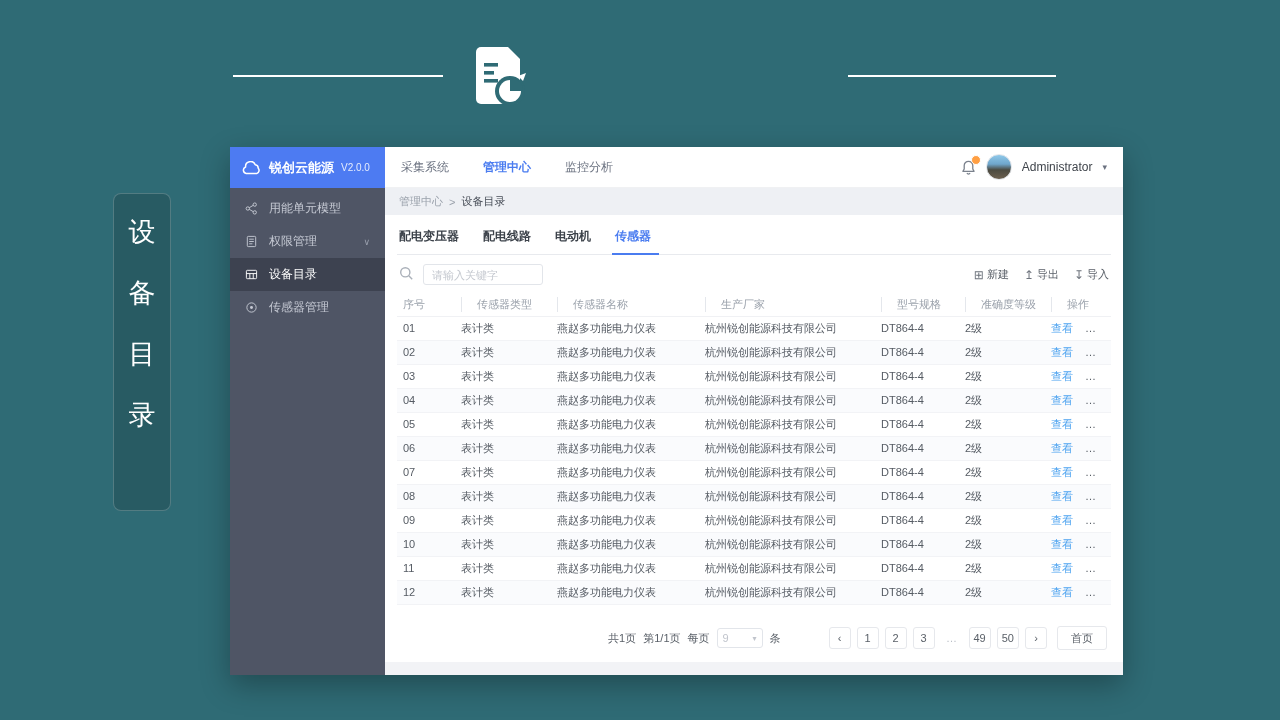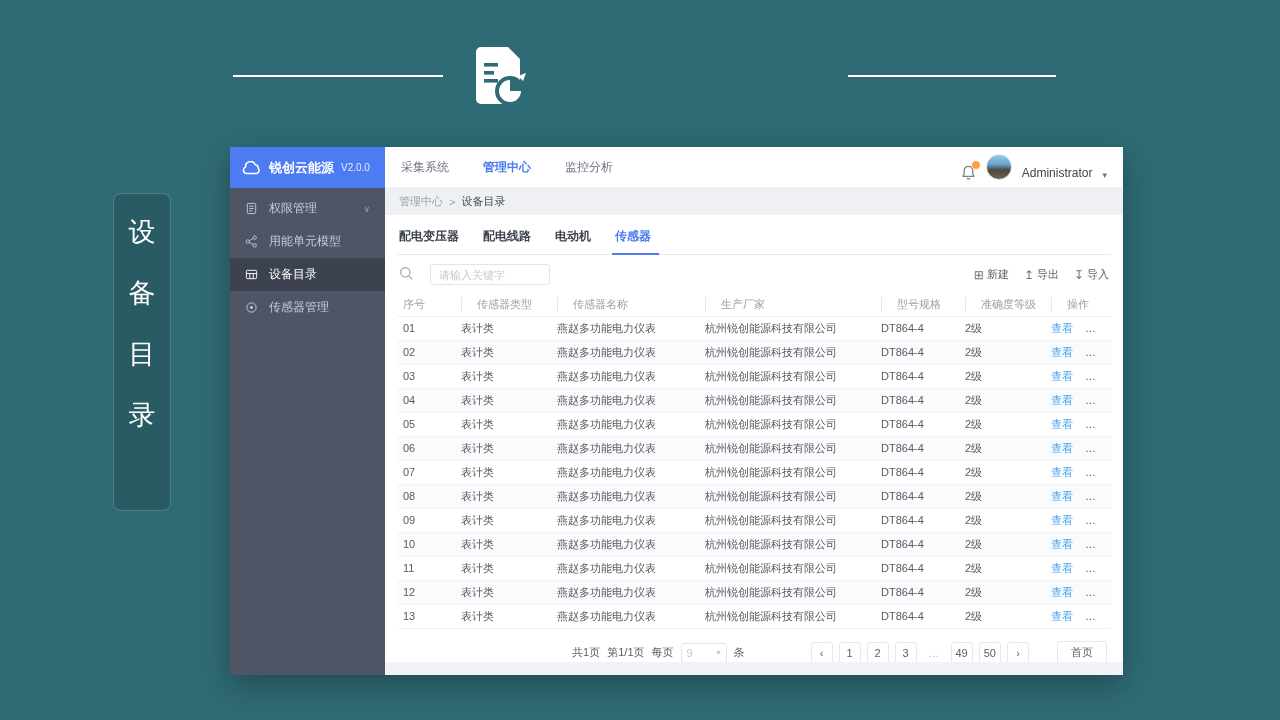--- a/index.html
+++ b/index.html
@@ -47,21 +47,21 @@
   .menu-item.active { background:#3d4250; color:#ffffff; }
   .menu-item .chevron { margin-left:auto; font-size:9px; color:#9aa0ae; }
   
   .content { flex:1; min-width:0; display:flex; flex-direction:column; background:#ffffff; }
   .topbar {
     height:41px; display:flex; align-items:center; padding:4px 16px;
     border-bottom:1px solid #f0f1f3; background:#ffffff; flex-shrink:0;
   }
   .topnav-item { margin-right:34px; color:#6b7280; font-size:12px; cursor:pointer; }
   .topnav-item.active { color:#4a7cf0; font-weight:bold; }
-  .topbar-right { margin-left:auto; display:flex; align-items:flex-end; gap:10px; }
+  .topbar-right { margin-left:auto; display:flex; align-items:center; gap:10px; }
   .bell { position:relative; display:flex; cursor:pointer; }
   .badge {
     position:absolute; top:-5px; right:-5px; width:10px; height:10px;
     background:#ff9f43; border-radius:50%; border:1px solid #ffffff;
   }
   .avatar {
     width:26px; height:26px; border-radius:50%; cursor:pointer; border:1px solid #e3e6ea;
     background:linear-gradient(180deg,#8fc9ea 0%,#6fa6cc 38%,#4b4a40 62%,#6b5f4e 100%);
   }
   .username { font-size:12px; color:#3f444b; }
@@ -77,21 +77,21 @@
   .tabs { display:flex; gap:24px; border-bottom:1px solid #e8eaee; padding:7px 2px 0; flex-shrink:0; }
   .tab {
     font-size:12px; color:#3c424a; font-weight:bold; padding-bottom:9px;
     position:relative; cursor:pointer; white-space:nowrap;
   }
   .tab.active { color:#4a7cf0; }
   .tab.active::after {
     content:""; position:absolute; left:-3px; right:-8px; bottom:-1px;
     height:2px; background:#4a7cf0;
   }
-  .toolbar { display:flex; align-items:center; padding:9px 2px; gap:16px; flex-shrink:0; }
+  .toolbar { display:flex; align-items:center; padding:9px 2px; gap:9px; flex-shrink:0; }
   .search-input {
     width:120px; height:21px; border:1px solid #e2e5ea; border-radius:3px;
     font-size:11px; padding:0 8px; color:#606266; outline:none;
     font-family:"Liberation Sans", sans-serif;
   }
   .search-input::placeholder { color:#c4c8cf; }
   .toolbar-right { margin-left:auto; display:flex; gap:15px; }
   .tool-btn {
     display:flex; align-items:center; gap:3px; font-size:11px; color:#5a6068;
     background:none; border:none; cursor:pointer; font-family:"Liberation Sans", sans-serif;
@@ -107,21 +107,21 @@
   tbody td {
     height:24px; font-size:11px; color:#555b63; padding:0 6px;
     border-bottom:1px solid #f2f3f6; overflow:hidden; white-space:nowrap; text-overflow:ellipsis;
   }
   tbody tr:nth-child(even) { background:#fafbfd; }
   .link-view { color:#4da3f0; margin-right:9px; cursor:pointer; text-decoration:none; }
   .link-del  { color:#f06a6a; cursor:pointer; text-decoration:none; }
   
   .pagination {
     margin-top:auto; display:flex; align-items:center; justify-content:flex-end;
-    gap:24px; padding:12px 4px 12px; font-size:11px; color:#5a6068; flex-shrink:0;
+    gap:6px; padding:12px 4px 12px; font-size:11px; color:#5a6068; flex-shrink:0;
   }
   .pg-info { display:flex; align-items:center; gap:7px; margin-right:42px; color:#5a6068; }
   .per-page-box {
     width:46px; height:20px; border:1px solid #e2e5ea; border-radius:3px;
     display:inline-flex; align-items:center; justify-content:space-between;
     padding:0 5px; color:#c0c4cc; cursor:pointer;
   }
   .per-page-box .stepper { font-size:8px; color:#c0c4cc; }
   .pager { display:flex; align-items:center; gap:6px; }
   .page-btn {
@@ -169,40 +169,40 @@
         <svg width="20" height="14" viewBox="0 0 24 16">
           <path d="M19.5 8.2a4.2 4.2 0 0 0-3.6-4A6 6 0 0 0 4.3 6.8 4 4 0 0 0 5 14.5h13a4 4 0 0 0 1.5-6.3z" fill="none" stroke="#ffffff" stroke-width="1.8" stroke-linejoin="round"></path>
         </svg>
         <span class="brand-name">锐创云能源</span>
         <span class="brand-version">V2.0.0</span>
       </div>
       <nav class="menu">
         <div class="menu-item">
           <span class="mi-icon">
             <svg width="13" height="13" viewBox="0 0 14 14">
-                <rect x="2.5" y="1.5" width="9" height="11" rx="1" fill="none" stroke="currentColor"></rect>
-                <line x1="4.5" y1="4.5" x2="9.5" y2="4.5" stroke="currentColor"></line>
-                <line x1="4.5" y1="7" x2="9.5" y2="7" stroke="currentColor"></line>
-                <line x1="4.5" y1="9.5" x2="8" y2="9.5" stroke="currentColor"></line>
-              </svg>
-          </span>
-          <span>权限管理</span>
-          <span class="chevron">∨</span>
-        </div>
-        <div class="menu-item">
-          <span class="mi-icon">
-            <svg width="13" height="13" viewBox="0 0 14 14">
                 <circle cx="3" cy="7" r="1.8" fill="none" stroke="currentColor"></circle>
                 <circle cx="10.5" cy="2.8" r="1.8" fill="none" stroke="currentColor"></circle>
                 <circle cx="10.5" cy="11.2" r="1.8" fill="none" stroke="currentColor"></circle>
                 <line x1="4.6" y1="6.1" x2="8.9" y2="3.6" stroke="currentColor"></line>
                 <line x1="4.6" y1="7.9" x2="8.9" y2="10.4" stroke="currentColor"></line>
               </svg>
           </span>
           <span>用能单元模型</span>
+        </div>
+        <div class="menu-item">
+          <span class="mi-icon">
+            <svg width="13" height="13" viewBox="0 0 14 14">
+                <rect x="2.5" y="1.5" width="9" height="11" rx="1" fill="none" stroke="currentColor"></rect>
+                <line x1="4.5" y1="4.5" x2="9.5" y2="4.5" stroke="currentColor"></line>
+                <line x1="4.5" y1="7" x2="9.5" y2="7" stroke="currentColor"></line>
+                <line x1="4.5" y1="9.5" x2="8" y2="9.5" stroke="currentColor"></line>
+              </svg>
+          </span>
+          <span>权限管理</span>
+          <span class="chevron">∨</span>
         </div>
         <div class="menu-item active">
           <span class="mi-icon">
             <svg width="13" height="13" viewBox="0 0 14 14">
                 <rect x="1.5" y="2.5" width="11" height="9" rx="1" fill="none" stroke="currentColor"></rect>
                 <line x1="1.5" y1="6" x2="12.5" y2="6" stroke="currentColor"></line>
                 <line x1="5.2" y1="6" x2="5.2" y2="11.5" stroke="currentColor"></line>
                 <line x1="8.9" y1="6" x2="8.9" y2="11.5" stroke="currentColor"></line>
               </svg>
           </span>
@@ -450,32 +450,20 @@
             <td>燕赵多功能电力仪表</td>
             <td>杭州锐创能源科技有限公司</td>
             <td>DT864-4</td>
             <td>2级</td>
             <td>
               <a class="link-view">查看</a>
               <a class="link-del">删除</a>
             </td>
           </tr>
 
-          <tr>
-            <td>13</td>
-            <td>表计类</td>
-            <td>燕赵多功能电力仪表</td>
-            <td>杭州锐创能源科技有限公司</td>
-            <td>DT864-4</td>
-            <td>2级</td>
-            <td>
-              <a class="link-view">查看</a>
-              <a class="link-del">删除</a>
-            </td>
-          </tr>
         </tbody>
         </table>
 
         <div class="pagination">
           <div class="pg-info">
             <span>共1页</span>
             <span>第1/1页</span>
             <span>每页</span>
             <span class="per-page-box">
               <span>9</span>

